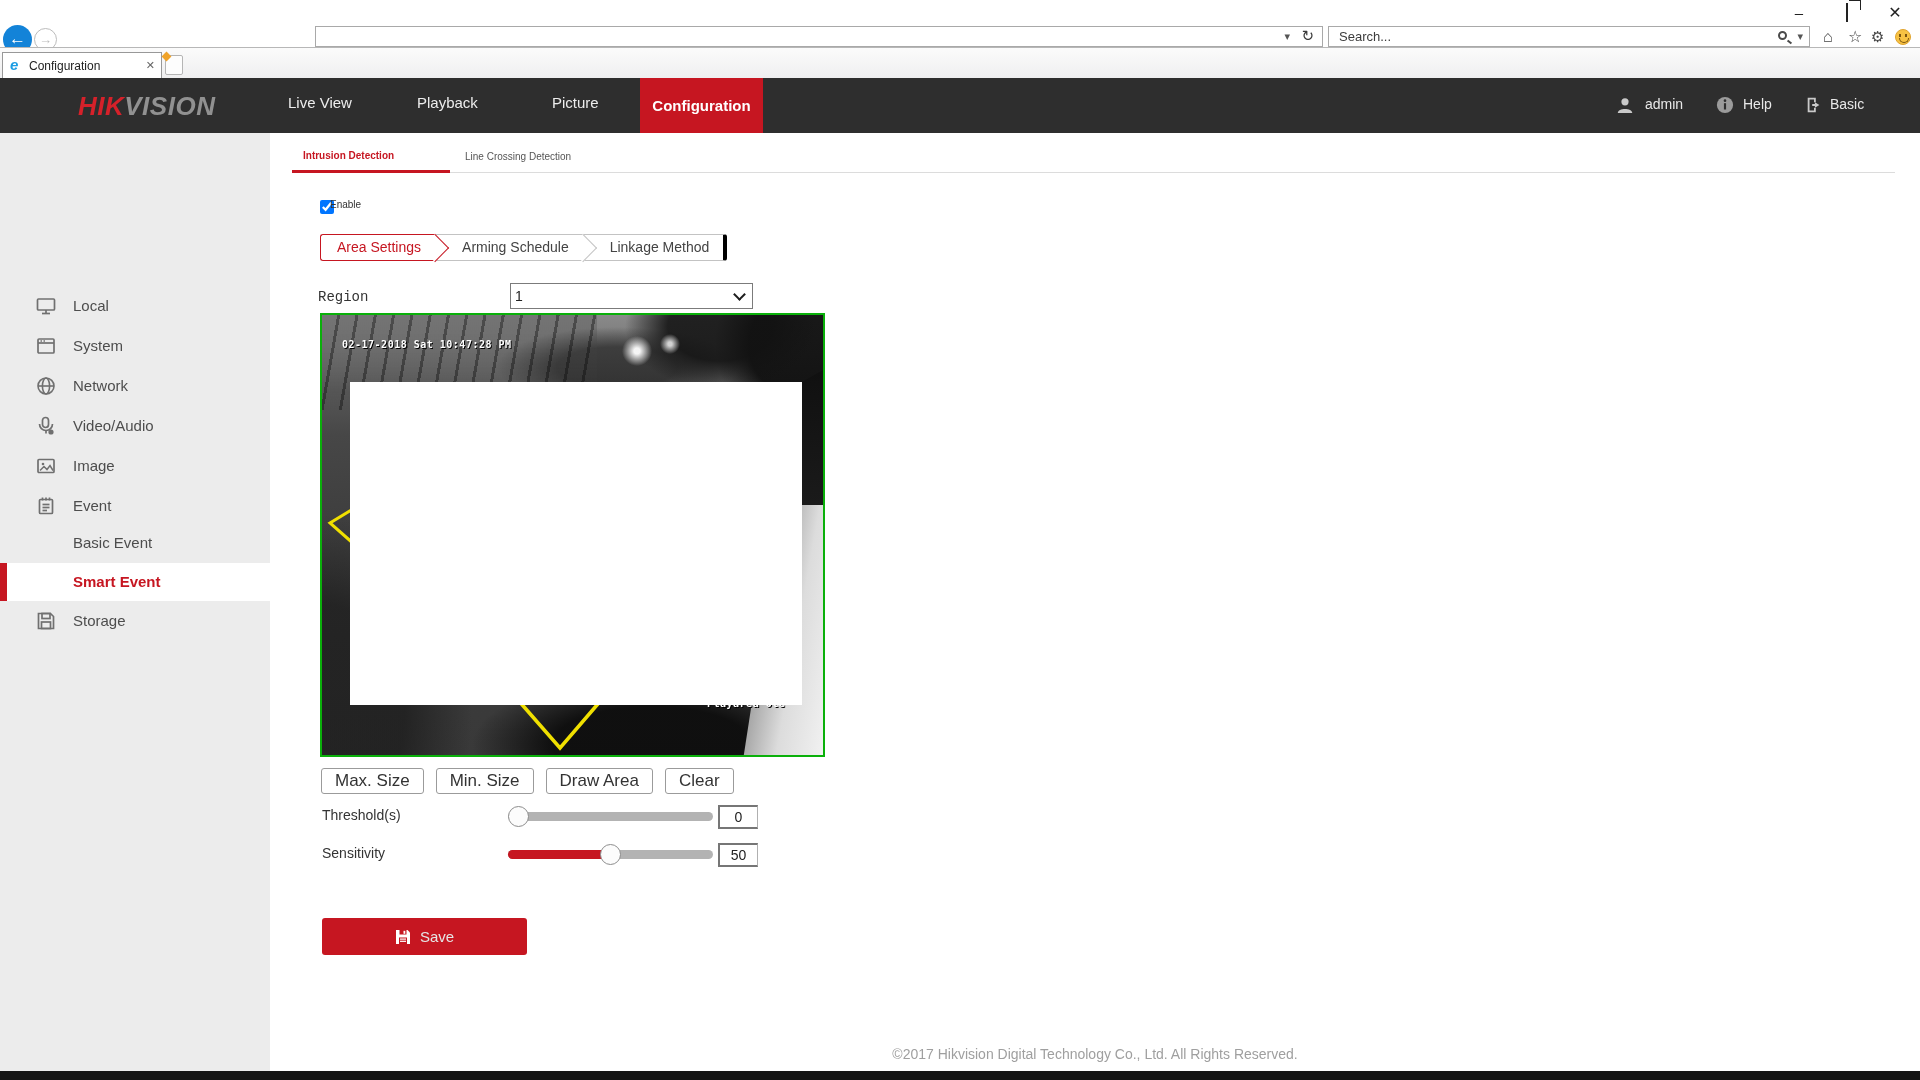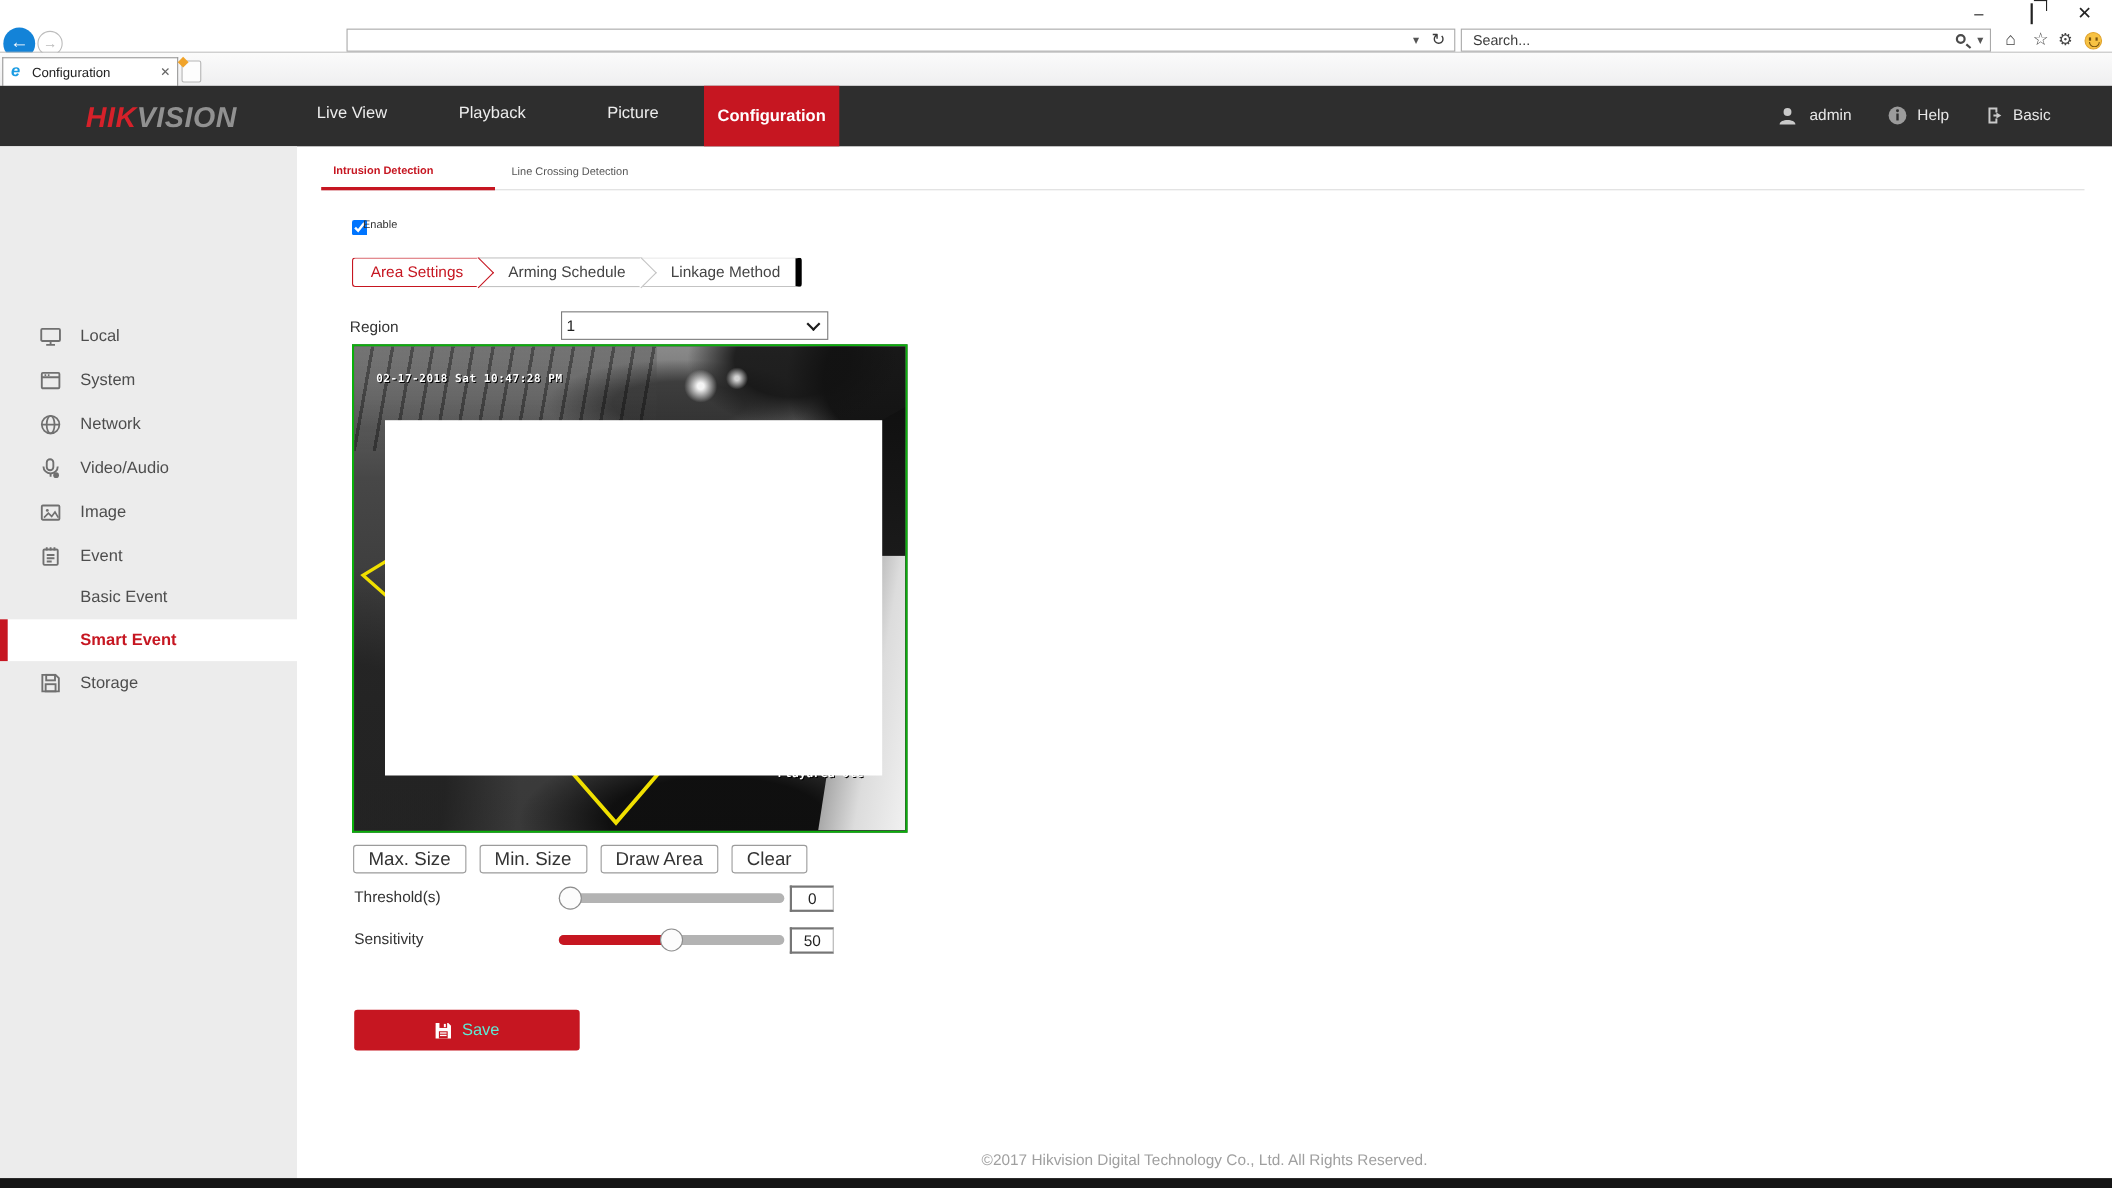--- a/index.html
+++ b/index.html
@@ -79,26 +79,26 @@
   .page-tab-idle { left:465px; top:151px; color:#555; }
 
   .enable-box { left:320px; top:200px; width:14px; height:14px; margin:0; }
   .enable-label { left:330px; top:199px; font-size:10px; color:#333; }
 
   .steps { left:320px; top:234px; display:flex; height:16px; }
   .step { position:relative; height:27px; line-height:25px; background:#fff; border:1px solid #c3c3c3; border-right:none; font-size:14px; color:#444; padding:0 14px 0 26px; }
   .step::after { content:""; position:absolute; top:3.2px; right:-10px; width:19px; height:19px; background:#fff; border-top:1px solid #c3c3c3; border-right:1px solid #c3c3c3; transform:rotate(45deg); }
   .step1 { z-index:3; padding:0 14px 0 16px; border-radius:3px 0 0 3px; }
   .step2 { z-index:2; }
-  .step3 { z-index:1; border-right:6px solid #000000; border-radius:0 3px 3px 0; }
+  .step3 { z-index:1; border-right:4px solid #000000; border-radius:0 3px 3px 0; }
   .step3::after { display:none; }
   .step-active { color:#c61621; border-color:#c61621; }
   .step-active::after { border-top-color:#c61621; border-right-color:#c61621; }
 
-  .region-label { left:318px; top:289px; font-size:14px; color:#333; }
+  .region-label { left:318px; top:289px; font-size:14px; color:#333;font-family:Liberation Mono, monospace; }
   .region-select-wrap { left:510px; top:283px; width:243px; height:26px; }
   .region-select { width:243px; height:26px; border:1px solid #7b7b7b; background:#fff; font-size:14px; color:#222; padding:0 4px; appearance:none; -webkit-appearance:none; -moz-appearance:none; border-radius:0; font-family:"Liberation Sans",sans-serif; }
   .select-chevron { position:absolute; right:9px; top:7px; width:9px; height:9px; border-right:2.5px solid #1d1d1d; border-bottom:2.5px solid #1d1d1d; transform:rotate(45deg); pointer-events:none; }
 
   
   .video { left:320px; top:313px; width:505px; height:444px; border:2px solid #0ab00a; background:#3e3e3e; }
   .scene { position:absolute; left:0; top:0; width:501px; height:440px; overflow:hidden;
     background:
       radial-gradient(circle at 315px 36px, rgba(255,255,255,0.95) 0 3px, rgba(255,255,255,0) 15px),
       radial-gradient(circle at 348px 29px, rgba(255,255,255,0.8) 0 2px, rgba(255,255,255,0) 10px),
@@ -126,21 +126,21 @@
   .area-btns { left:321px; top:768px; display:flex; gap:12px; }
   .ctl-btn { height:26px; background:#fff; border:1px solid #9b9b9b; border-radius:3px; font-size:17px; color:#333; padding:0 13px; line-height:24px; font-family:"Liberation Sans",sans-serif; }
 
   .slider-label { font-size:14px; color:#333; }
   .slider { position:absolute; width:205px; height:21px; }
   .slider .track { position:absolute; left:0; top:6px; width:205px; height:9px; background:#b3b3b3; border-radius:5px; }
   .slider .fill { position:absolute; left:0; top:6px; height:9px; background:#c61621; border-radius:5px; }
   .slider .handle { position:absolute; top:0px; width:21px; height:21px; border-radius:50%; background:#fcfcfc; border:1px solid #8d8d8d; }
   .val-box { position:absolute; width:40px; height:24px; background:#fff; border:2px solid #767676; border-right:1px solid #b0b0b0; text-align:center; line-height:20px; font-size:14px; color:#222; }
 
-  .save-btn { left:322px; top:918px; width:205px; height:37px; background:#c61621; border:none; border-radius:3px; color:#5eead4; font-size:15px; font-family:"Liberation Sans",sans-serif; display:flex; align-items:center; justify-content:center; gap:9px; }
+  .save-btn { left:322px; top:918px; width:205px; height:37px; background:#c61621; border:none; border-radius:3px; color:#e5e5e5; font-size:15px; font-family:"Liberation Sans",sans-serif; display:flex; align-items:center; justify-content:center; gap:9px; }
 
   .footer { left:270px; top:1046px; width:1650px; text-align:center; font-size:14px; color:#9f9f9f; }
   .bottom-bar { left:0; top:1071px; width:1920px; height:9px; background:#151515; }
 </style>
 </head>
 <body>
 
 <div class="abs chrome"></div>
 <div class="abs win-btn btn-min">–</div>
 <div class="abs win-btn btn-restore"><span class="restore-glyph"></span></div>

